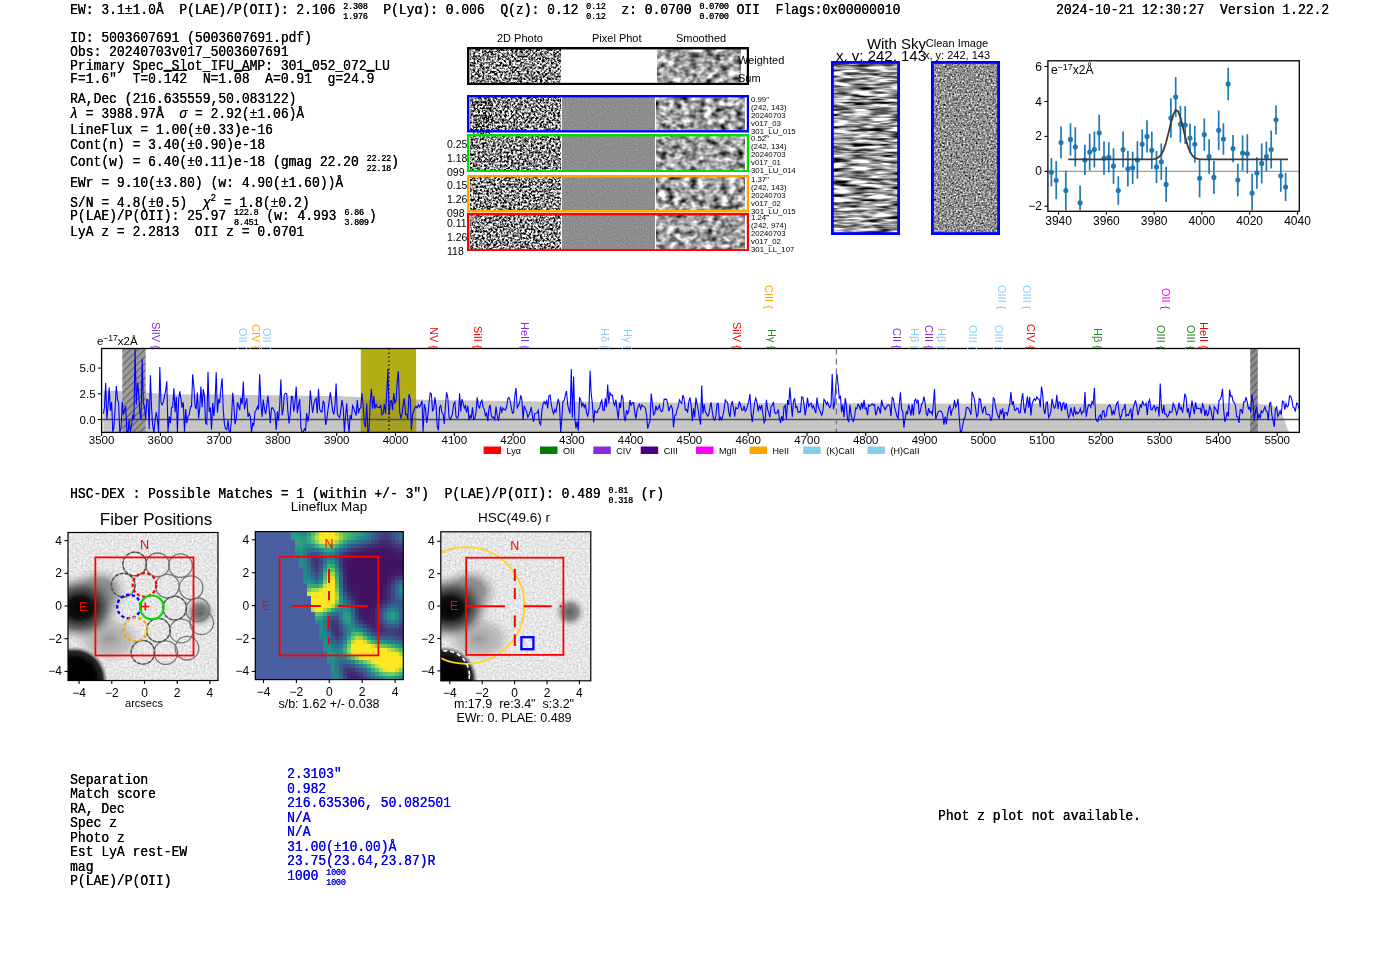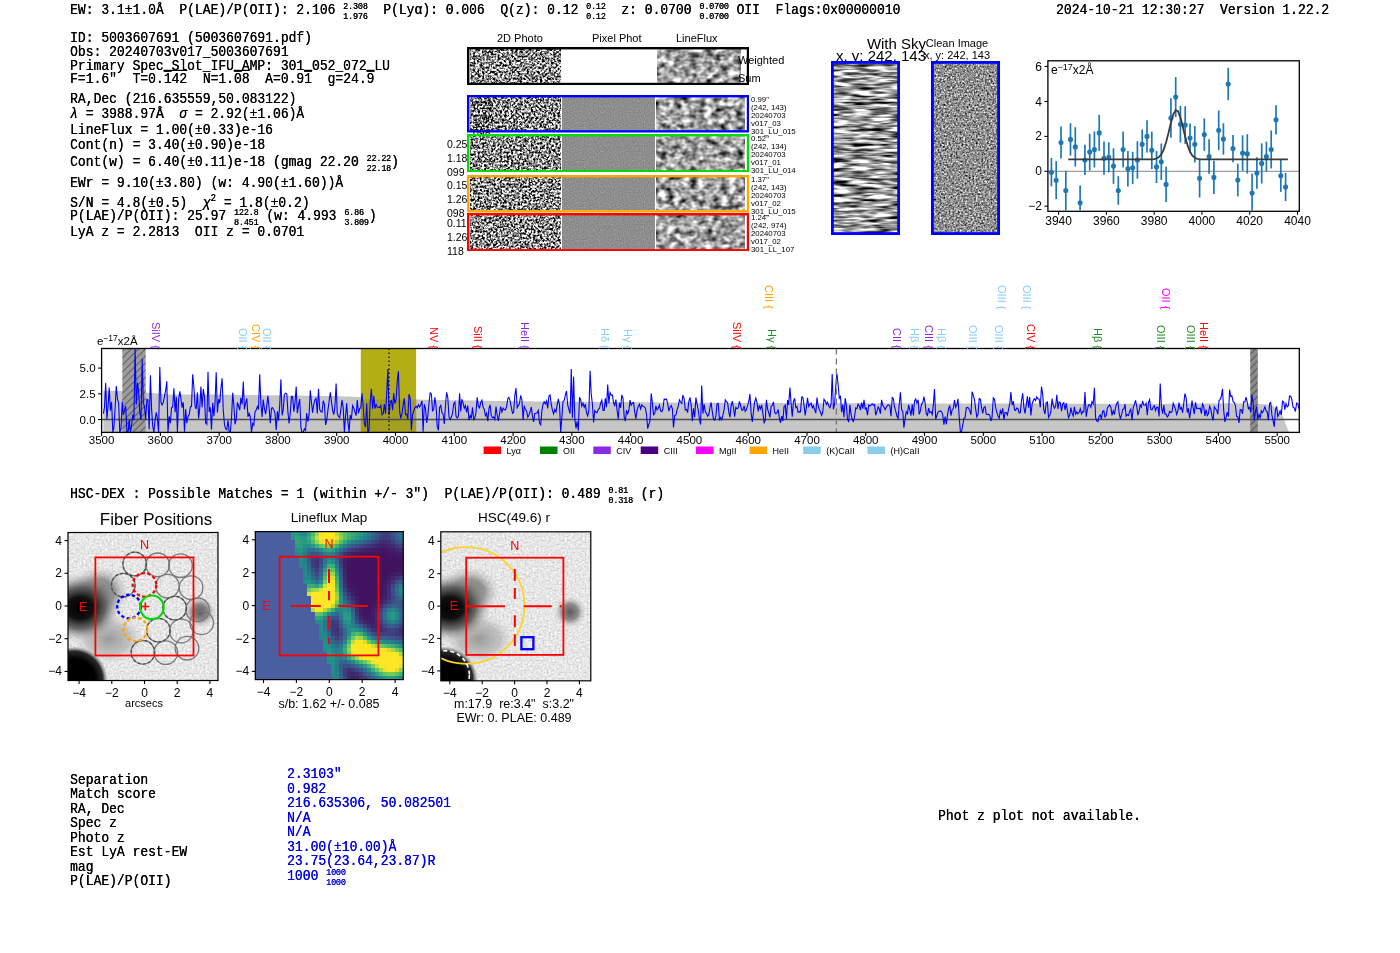--- a/index.html
+++ b/index.html
@@ -118,21 +118,21 @@
 <div class="m" style="left:70px;top:105.5px"><i>λ</i> = 3988.97Å  <i>σ</i> = 2.92(±1.06)Å</div>
 <div class="m" style="left:70px;top:122px">LineFlux = 1.00(±0.33)e-16</div>
 <div class="m" style="left:70px;top:136.5px">Cont(n) = 3.40(±0.90)e-18</div>
 <div class="m" style="left:70px;top:153.5px">Cont(w) = 6.40(±0.11)e-18 (gmag 22.20 <span class="fr">22.22<br>22.18</span>)</div>
 <div class="m" style="left:70px;top:174.5px">EWr = 9.10(±3.80) (w: 4.90(±1.60))Å</div>
 <div class="m" style="left:70px;top:189.5px">S/N = 4.8(±0.5)  <i>χ</i><sup style="font-size:9px">2</sup> = 1.8(±0.2)</div>
 <div class="m" style="left:70px;top:207.5px">P(LAE)/P(OII): 25.97 <span class="fr">122.8<br>8.451</span> (w: 4.993 <span class="fr">6.86<br>3.809</span>)</div>
 <div class="m" style="left:70px;top:224px">LyA z = 2.2813  OII z = 0.0701</div>
 <div class="s" style="left:497px;top:32px;font-size:11px">2D Photo</div>
 <div class="s" style="left:592px;top:32px;font-size:11px">Pixel Phot</div>
-<div class="s" style="left:676px;top:32px;font-size:11px">LineFlux</div>
+<div class="s" style="left:676px;top:32px;font-size:11px">Smoothed</div>
 <svg style="left:466.5px;top:46.8px" width="282" height="38" viewBox="0 0 282 38">
 <rect x="0" y="0" width="282" height="38" fill="#fff"></rect>
 <rect x="3.5" y="2.5" width="90" height="33" fill="#888" filter="url(#fN0)"></rect>
 <rect x="190" y="2.5" width="84" height="33" fill="#888" filter="url(#fSm0)"></rect>
 <rect x="1.2" y="1.2" width="279.8" height="35.8" fill="none" stroke="#000" stroke-width="2.4"></rect>
 </svg>
 <svg style="left:466.5px;top:95.0px" width="282" height="38" viewBox="0 0 282 38">
 <rect x="0" y="0" width="282" height="38" fill="#fff"></rect>
 <rect x="3.5" y="2.5" width="90" height="32" fill="#888" filter="url(#fN1)"></rect>
 <rect x="95.5" y="2.5" width="92" height="32" fill="#909090" filter="url(#fFlat)"></rect>
@@ -1229,21 +1229,21 @@
     <rect x="144" y="144" width="4" height="4" fill="rgb(36,135,139)"></rect>
     <rect x="24.7" y="24.7" width="98.7" height="98.7" fill="none" stroke="#f00" stroke-width="1.8"></rect>
     <line x1="74.0" y1="37.0" x2="74.0" y2="68.2" stroke="#f00" stroke-width="2" stroke-dasharray="14 8"></line>
     <line x1="74.0" y1="83.9" x2="74.0" y2="111.8" stroke="#f00" stroke-width="2" stroke-dasharray="14 8"></line>
     <line x1="36.2" y1="74.0" x2="65.8" y2="74.0" stroke="#f00" stroke-width="2"></line>
     <line x1="83.0" y1="74.0" x2="112.6" y2="74.0" stroke="#f00" stroke-width="2"></line>
     <text x="74.0" y="15.5" fill="#f00" font-family="Liberation Sans" font-size="12.5" text-anchor="middle">N</text>
     <text x="11.5" y="78.0" fill="#f00" font-family="Liberation Sans" font-size="12.5" text-anchor="middle">E</text>
   </svg>
 <div class="s" style="left:156px;top:510px;font-size:17px;transform:translateX(-50%)">Fiber Positions</div>
-<div class="s" style="left:329px;top:510px;font-size:13.5px;transform:translateX(-50%)">Lineflux Map</div>
+<div class="s" style="left:329px;top:499px;font-size:13.5px;transform:translateX(-50%)">Lineflux Map</div>
 <div class="s" style="left:514px;top:510px;font-size:13.5px;transform:translateX(-50%)">HSC(49.6) r</div>
 <svg style="left:0px;top:500px" width="700" height="230" viewBox="0 0 700 230">
     <rect x="68.0" y="32.5" width="150" height="148" fill="none" stroke="#000" stroke-width="1.2"></rect>
     <line x1="79.1" y1="180.5" x2="79.1" y2="184.0" stroke="#000" stroke-width="1.1"></line>
     <text x="79.1" y="196.5" font-family="Liberation Sans" font-size="12" text-anchor="middle">−4</text>
     <line x1="64.5" y1="171.4" x2="68.0" y2="171.4" stroke="#000" stroke-width="1.1"></line>
     <text x="62.0" y="175.4" font-family="Liberation Sans" font-size="12" text-anchor="end">−4</text>
     <line x1="111.8" y1="180.5" x2="111.8" y2="184.0" stroke="#000" stroke-width="1.1"></line>
     <text x="111.8" y="196.5" font-family="Liberation Sans" font-size="12" text-anchor="middle">−2</text>
     <line x1="64.5" y1="138.7" x2="68.0" y2="138.7" stroke="#000" stroke-width="1.1"></line>
@@ -1297,21 +1297,21 @@
     <line x1="547.0" y1="180.8" x2="547.0" y2="184.3" stroke="#000" stroke-width="1.1"></line>
     <text x="547.0" y="196.8" font-family="Liberation Sans" font-size="12" text-anchor="middle">2</text>
     <line x1="437.3" y1="73.7" x2="440.8" y2="73.7" stroke="#000" stroke-width="1.1"></line>
     <text x="434.8" y="77.7" font-family="Liberation Sans" font-size="12" text-anchor="end">2</text>
     <line x1="579.4" y1="180.8" x2="579.4" y2="184.3" stroke="#000" stroke-width="1.1"></line>
     <text x="579.4" y="196.8" font-family="Liberation Sans" font-size="12" text-anchor="middle">4</text>
     <line x1="437.3" y1="41.3" x2="440.8" y2="41.3" stroke="#000" stroke-width="1.1"></line>
     <text x="434.8" y="45.3" font-family="Liberation Sans" font-size="12" text-anchor="end">4</text>
   </svg>
 <div class="s" style="left:144px;top:697px;font-size:11px;transform:translateX(-50%)">arcsecs</div>
-<div class="s" style="left:329px;top:697px;font-size:12.5px;transform:translateX(-50%)">s/b: 1.62 +/- 0.085</div>
+<div class="s" style="left:329px;top:697px;font-size:12.5px;transform:translateX(-50%)">s/b: 1.62 +/- 0.038</div>
 <div class="s" style="left:514px;top:697px;font-size:12.5px;transform:translateX(-50%);text-align:center">m:17.9  re:3.4"  s:3.2"<br>EWr: 0. PLAE: 0.489</div>
 <div class="m" style="left:70px;top:771.5px">Separation</div>
 <div class="m" style="left:70px;top:786.0px">Match score</div>
 <div class="m" style="left:70px;top:800.6px">RA, Dec</div>
 <div class="m" style="left:70px;top:815.1px">Spec z</div>
 <div class="m" style="left:70px;top:829.7px">Photo z</div>
 <div class="m" style="left:70px;top:844.2px">Est LyA rest-EW</div>
 <div class="m" style="left:70px;top:858.8px">mag</div>
 <div class="m" style="left:70px;top:873.4px">P(LAE)/P(OII)</div>
 <div class="m" style="left:287px;top:766.0px;color:#0000e8">2.3103"</div>

